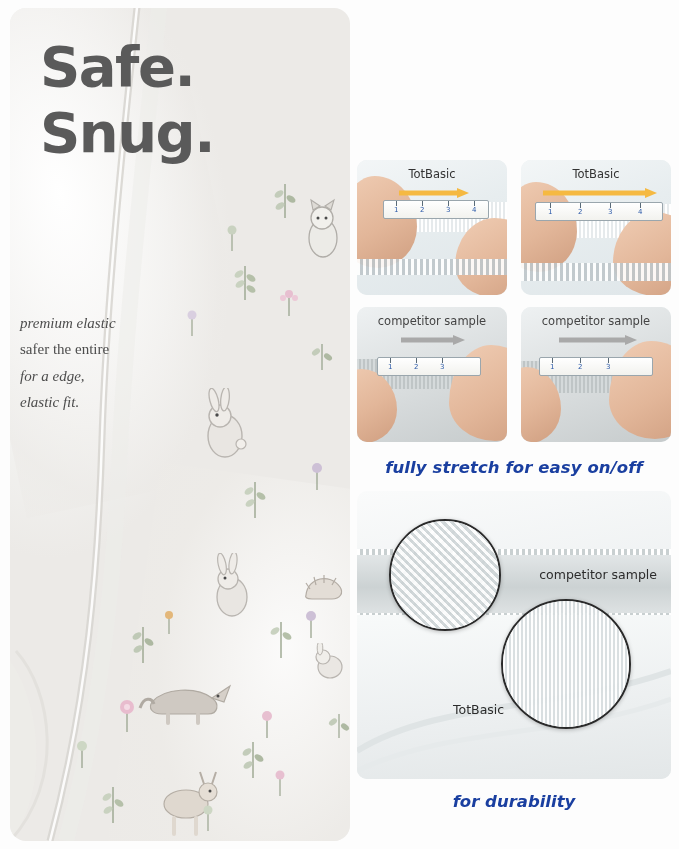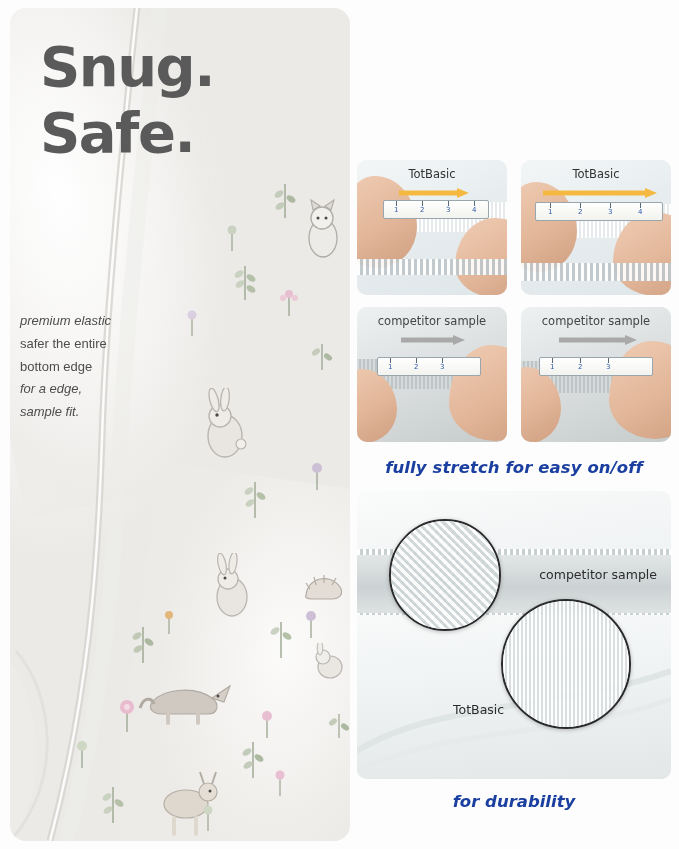--- a/index.html
+++ b/index.html
@@ -80,22 +80,22 @@
     letter-spacing: -1.5px;
   }
   .headline div { white-space: nowrap; }
 
   .subcopy {
     position: absolute;
     left: 20px;
     top: 310px;
     width: 240px;
     color: #4d4d4d;
-    font-family: Liberation Sans, sans-serif;
-    font-size: 13px;
+    font-family: Liberation Serif, serif;
+    font-size: 15px;
     line-height: 1.75;
   }
   .subcopy .ital { font-style: italic; }
 
   
   .right-col {
     position: absolute;
     left: 357px;
     top: 160px;
     width: 314px;
@@ -435,30 +435,29 @@
       </svg>
     </div>
 
     <svg style="position:absolute;left:0;bottom:0;width:340px;height:300px" viewBox="0 0 340 300">
       <path d="M0 300 C 40 250, 30 160, 0 120 L0 300 Z" fill="#eeece9" opacity=".8"></path>
       <path d="M0 300 C 55 240, 42 150, 6 110" fill="none" stroke="#e3e1dd" stroke-width="3"></path>
     </svg>
   </div>
 
   <div class="headline">
+    <div>Safe.</div>
     <div>Snug.</div>
-    <div>Safe.</div>
   </div>
 
   <div class="subcopy">
     <div class="ital">premium elastic</div>
     <div>safer the entire</div>
-    <div>bottom edge</div>
     <div class="ital">for a edge,</div>
-    <div class="ital">sample fit.</div>
+    <div class="ital">elastic fit.</div>
   </div>
 
   <div class="right-col">
 
     <div class="grid-4">
 
       <div class="cell c1">
         <div class="bg-sheet-white"></div>
         <div class="fabric-band" style="left:0; top:42px; width:100%; height:30px;"></div>
         <div class="hand" style="left:-18px; top:16px; width:78px; height:92px;"></div>

